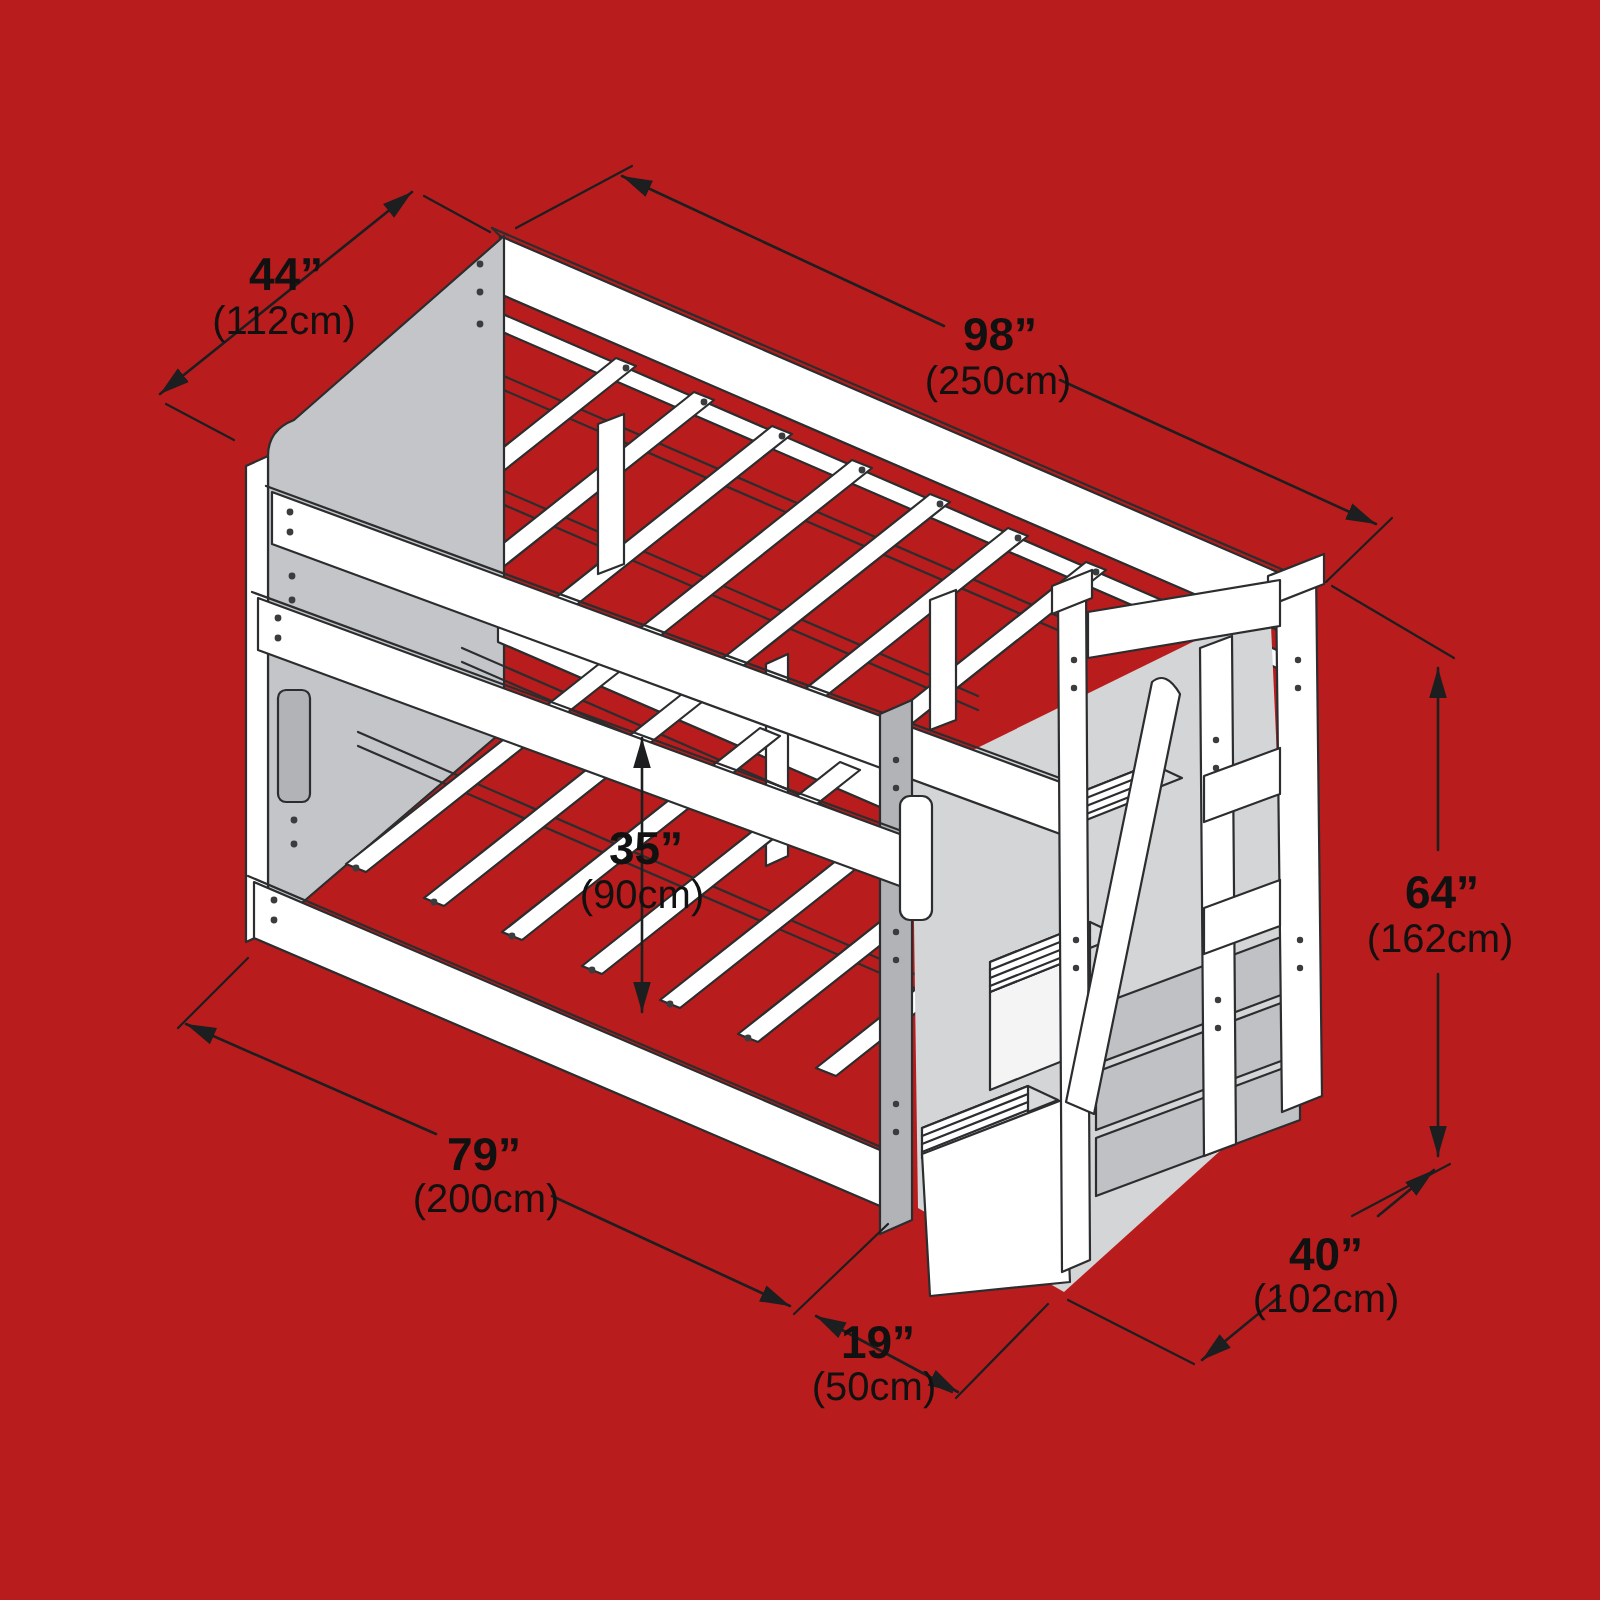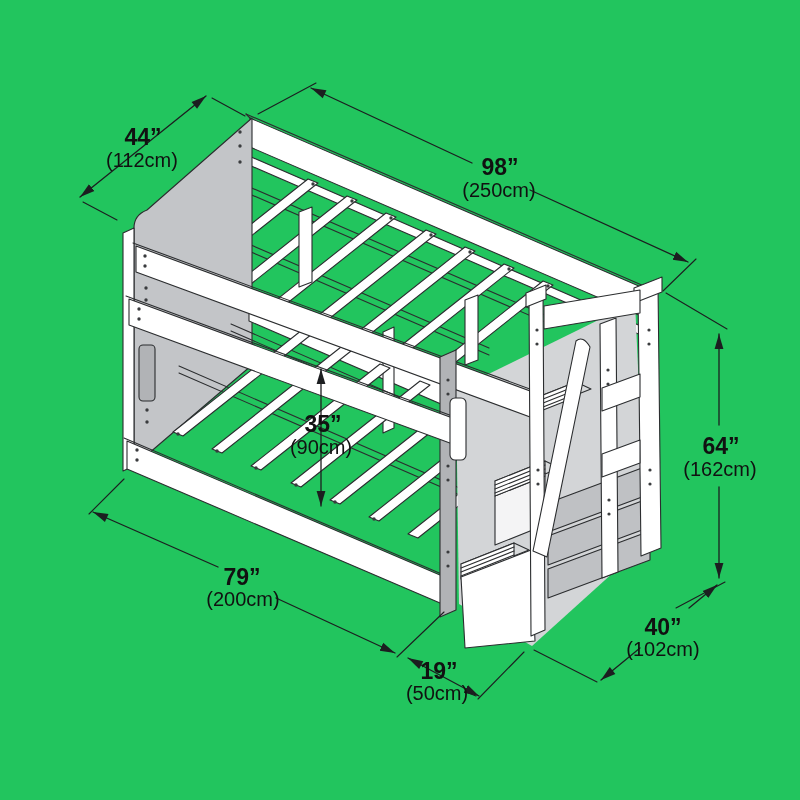--- a/index.html
+++ b/index.html
@@ -1,16 +1,16 @@
 <!DOCTYPE html>
 <html><head>
 <meta charset="utf-8">
 <style>
   html,body{margin:0;padding:0;background:#ffffff;}
-  .stage{position:relative;width:800px;height:800px;background:#22c55e;overflow:hidden;}
+  .stage{position:relative;width:800px;height:800px;background:#b91c1c;overflow:hidden;}
   svg{display:block;}
   .w   {fill:#ffffff;stroke:#2b2d2f;stroke-width:1.1;stroke-linejoin:round;}
   .ln  {fill:none;stroke:#2b2d2f;stroke-width:1.1;stroke-linejoin:round;stroke-linecap:round;}
   .gy  {stroke:#2b2d2f;stroke-width:1.1;stroke-linejoin:round;}
   .dim {fill:none;stroke:#1c1e20;stroke-width:1.3;stroke-linecap:round;}
   .ext {fill:none;stroke:#1c1e20;stroke-width:1.1;stroke-linecap:round;}
   .dot {fill:#3a3c3e;stroke:none;}
   text.in{font-family:"Liberation Sans",sans-serif;font-weight:700;font-size:23px;fill:#111;text-anchor:middle;}
   text.cm{font-family:"Liberation Sans",sans-serif;font-weight:400;font-size:20px;fill:#111;text-anchor:middle;}
 </style>

